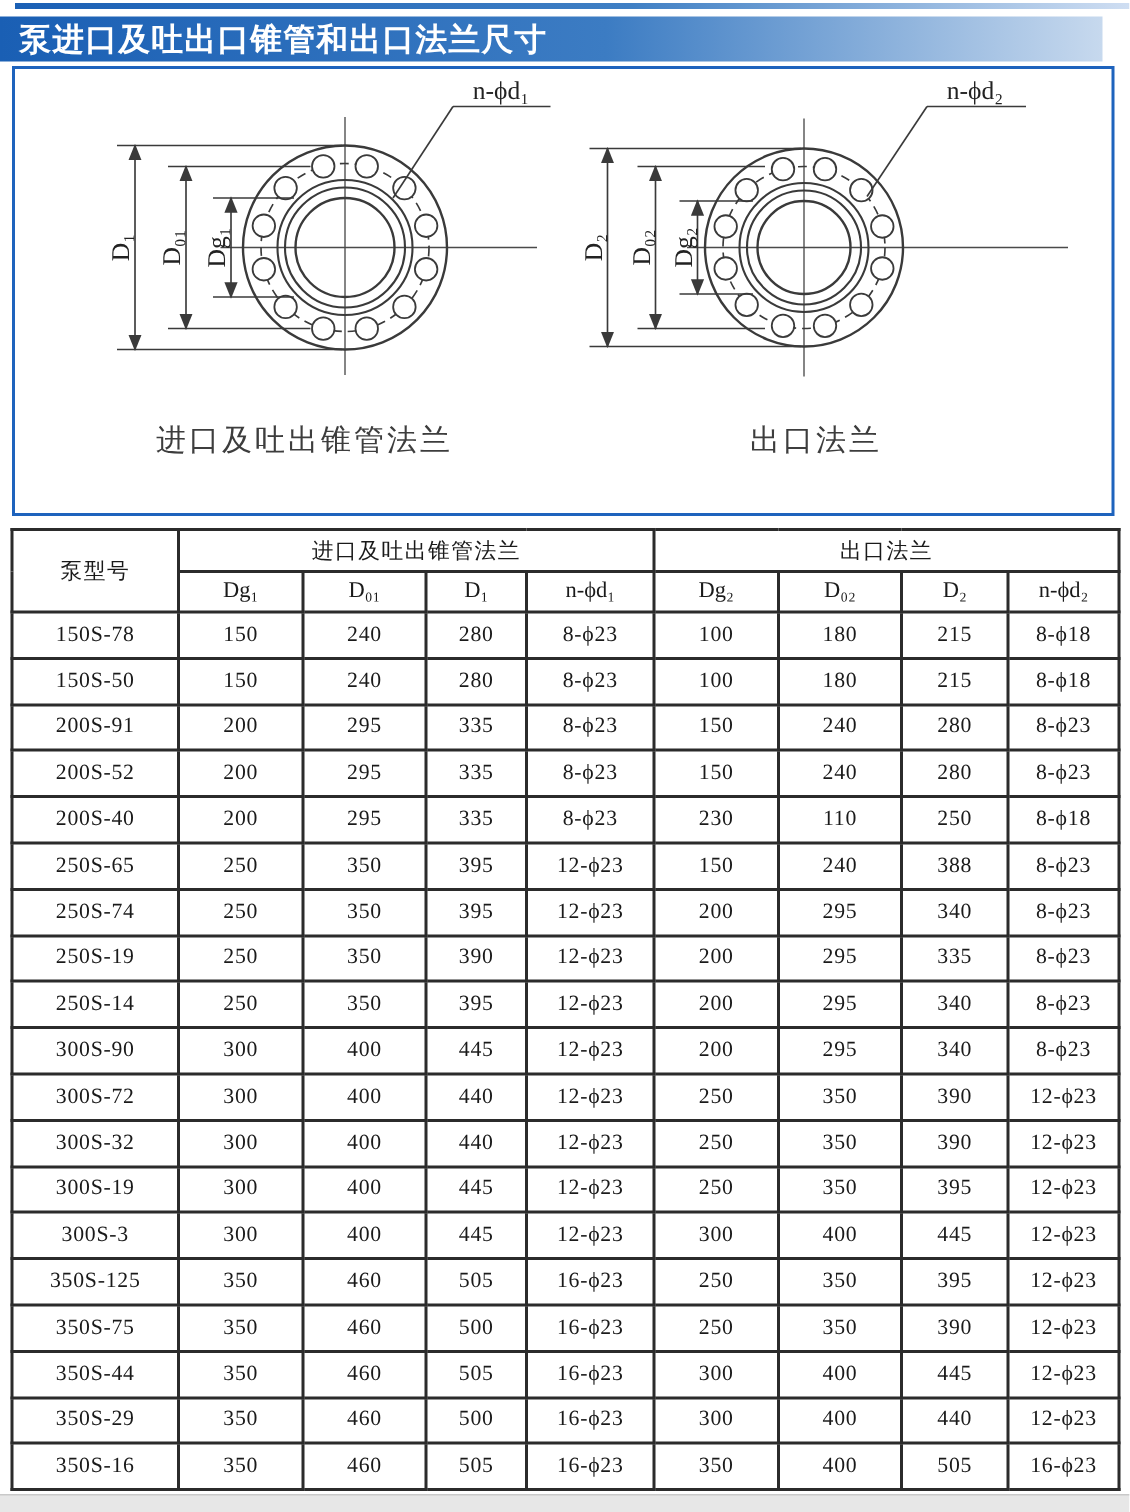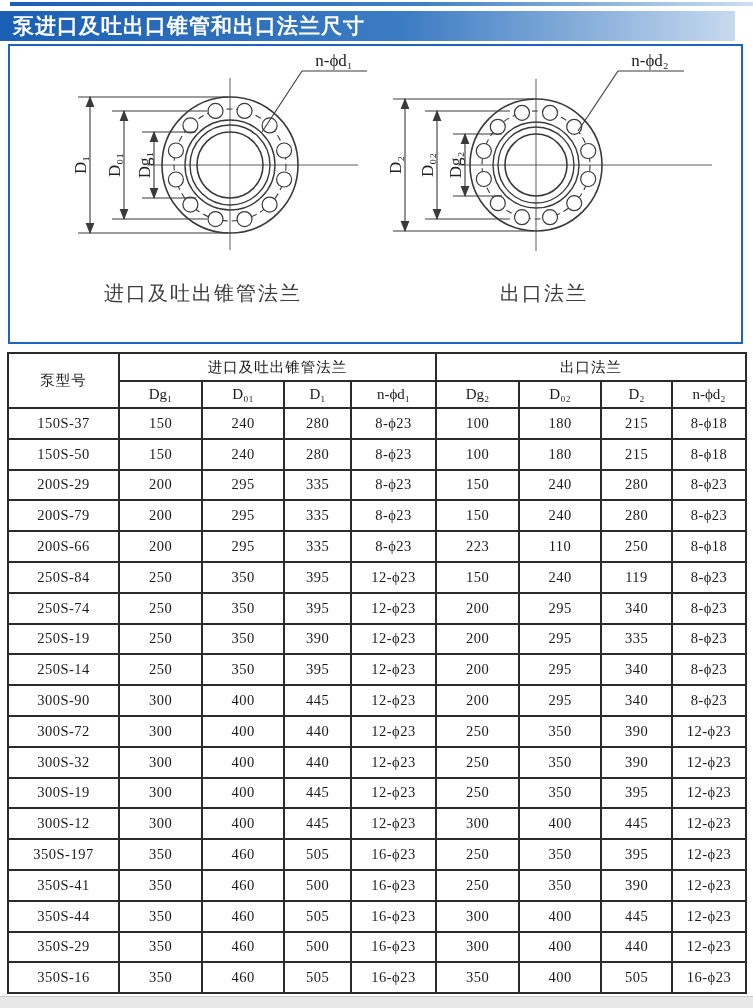--- a/index.html
+++ b/index.html
@@ -172,21 +172,21 @@
         <th class="sub">n-ϕd₁</th>
         <th class="sub">Dg₂</th>
         <th class="sub">D₀₂</th>
         <th class="sub">D₂</th>
         <th class="sub">n-ϕd₂</th>
       </tr>
     </thead>
     <tbody>
 
         <tr>
-          <td>150S-37</td>
+          <td>150S-78</td>
           <td>150</td>
           <td>240</td>
           <td>280</td>
           <td>8-ϕ23</td>
           <td>100</td>
           <td>180</td>
           <td>215</td>
           <td>8-ϕ18</td>
         </tr>
 
@@ -196,64 +196,64 @@
           <td>240</td>
           <td>280</td>
           <td>8-ϕ23</td>
           <td>100</td>
           <td>180</td>
           <td>215</td>
           <td>8-ϕ18</td>
         </tr>
 
         <tr>
-          <td>200S-29</td>
+          <td>200S-91</td>
           <td>200</td>
           <td>295</td>
           <td>335</td>
           <td>8-ϕ23</td>
           <td>150</td>
           <td>240</td>
           <td>280</td>
           <td>8-ϕ23</td>
         </tr>
 
         <tr>
-          <td>200S-79</td>
+          <td>200S-52</td>
           <td>200</td>
           <td>295</td>
           <td>335</td>
           <td>8-ϕ23</td>
           <td>150</td>
           <td>240</td>
           <td>280</td>
           <td>8-ϕ23</td>
         </tr>
 
         <tr>
-          <td>200S-66</td>
+          <td>200S-40</td>
           <td>200</td>
           <td>295</td>
           <td>335</td>
           <td>8-ϕ23</td>
-          <td>223</td>
+          <td>230</td>
           <td>110</td>
           <td>250</td>
           <td>8-ϕ18</td>
         </tr>
 
         <tr>
-          <td>250S-84</td>
+          <td>250S-65</td>
           <td>250</td>
           <td>350</td>
           <td>395</td>
           <td>12-ϕ23</td>
           <td>150</td>
           <td>240</td>
-          <td>119</td>
+          <td>388</td>
           <td>8-ϕ23</td>
         </tr>
 
         <tr>
           <td>250S-74</td>
           <td>250</td>
           <td>350</td>
           <td>395</td>
           <td>12-ϕ23</td>
           <td>200</td>
@@ -328,45 +328,45 @@
           <td>400</td>
           <td>445</td>
           <td>12-ϕ23</td>
           <td>250</td>
           <td>350</td>
           <td>395</td>
           <td>12-ϕ23</td>
         </tr>
 
         <tr>
-          <td>300S-12</td>
+          <td>300S-3</td>
           <td>300</td>
           <td>400</td>
           <td>445</td>
           <td>12-ϕ23</td>
           <td>300</td>
           <td>400</td>
           <td>445</td>
           <td>12-ϕ23</td>
         </tr>
 
         <tr>
-          <td>350S-197</td>
+          <td>350S-125</td>
           <td>350</td>
           <td>460</td>
           <td>505</td>
           <td>16-ϕ23</td>
           <td>250</td>
           <td>350</td>
           <td>395</td>
           <td>12-ϕ23</td>
         </tr>
 
         <tr>
-          <td>350S-41</td>
+          <td>350S-75</td>
           <td>350</td>
           <td>460</td>
           <td>500</td>
           <td>16-ϕ23</td>
           <td>250</td>
           <td>350</td>
           <td>390</td>
           <td>12-ϕ23</td>
         </tr>
 

